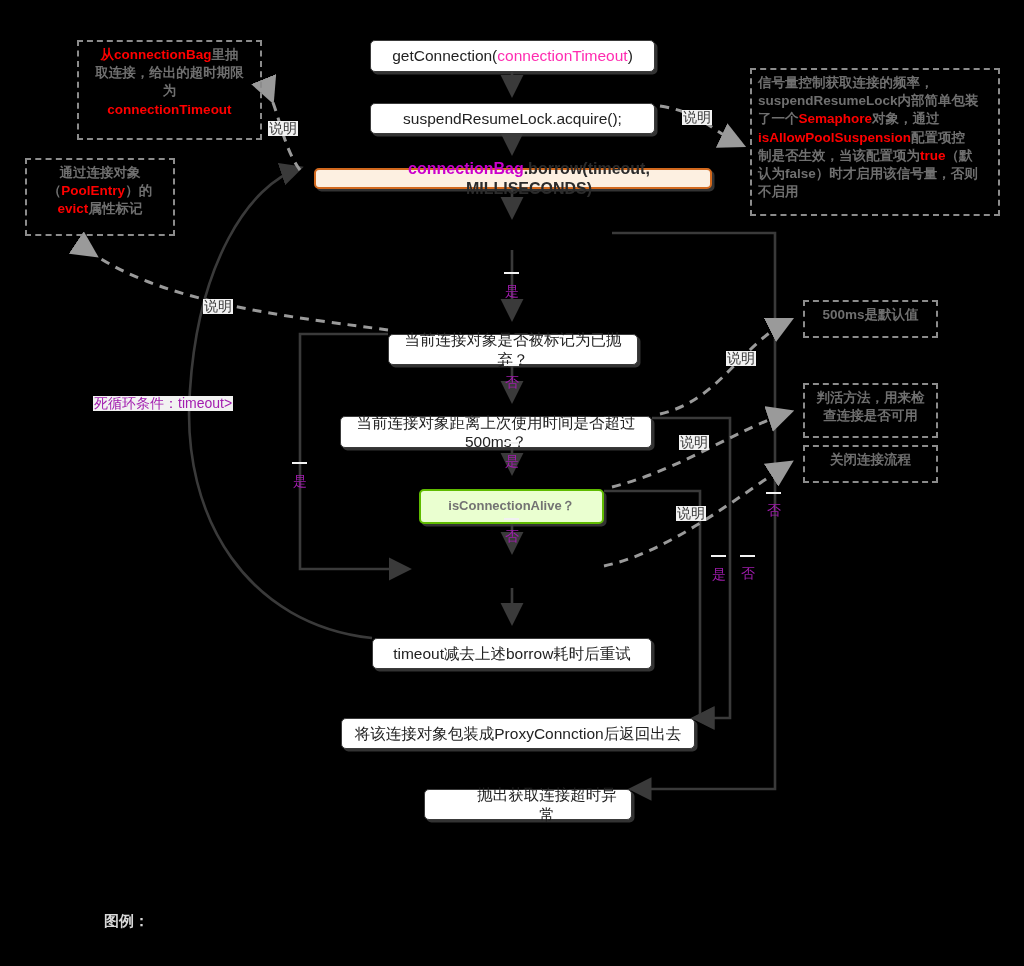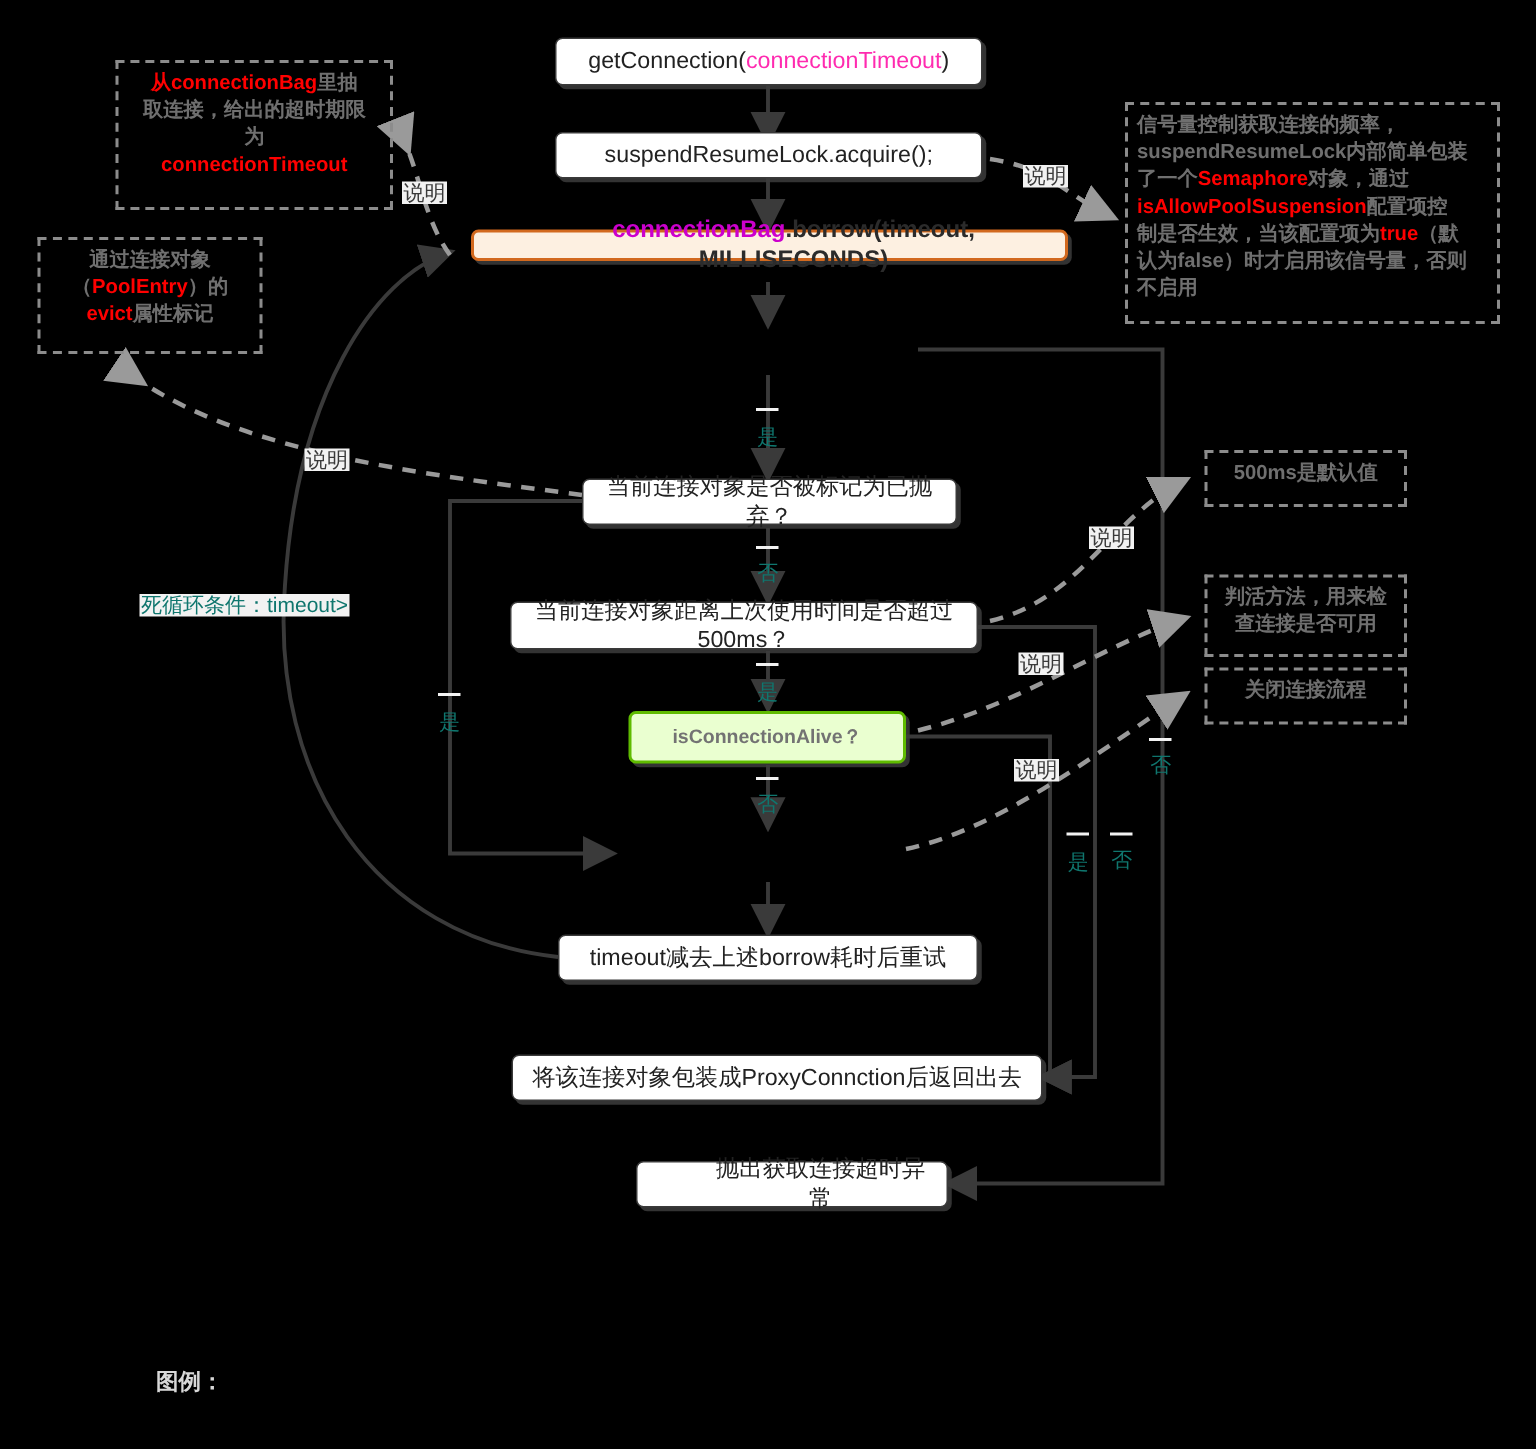--- a/index.html
+++ b/index.html
@@ -32,20 +32,21 @@
     text-align: center;
     background: #ffffff;
     border: 1.6px solid #3a3a3a;
     border-radius: 5px;
     color: #222222;
     font-size: 15.5px;
     line-height: 1.25;
     padding: 2px 10px;
     box-shadow: 2.5px 2.5px 0 rgba(60,60,60,0.85);
     z-index: 4;
+    margin-top: 15px;
   }
   .node.orange {
     background: #fdf0e1;
     border: 2.5px solid #d2691e;
     font-weight: bold;
     font-size: 16px;
     color: #2b2b2b;
   }
   .node.green {
     background: #eaffd0;
@@ -80,21 +81,21 @@
     background: transparent;
     z-index: 3;
     font-weight: bold;
   }
   .note .red { color: #ff0000; }
 
   
   .elabel {
     position: absolute;
     background: #f2f2f2;
-    color: #0f766e;
+    color: #a21caf;
     font-size: 14px;
     line-height: 1.1;
     padding: 0 1px;
     z-index: 5;
     white-space: nowrap;
   }
   .elabel.v {
     writing-mode: vertical-rl;
     text-orientation: upright;
     padding: 1px 0;

